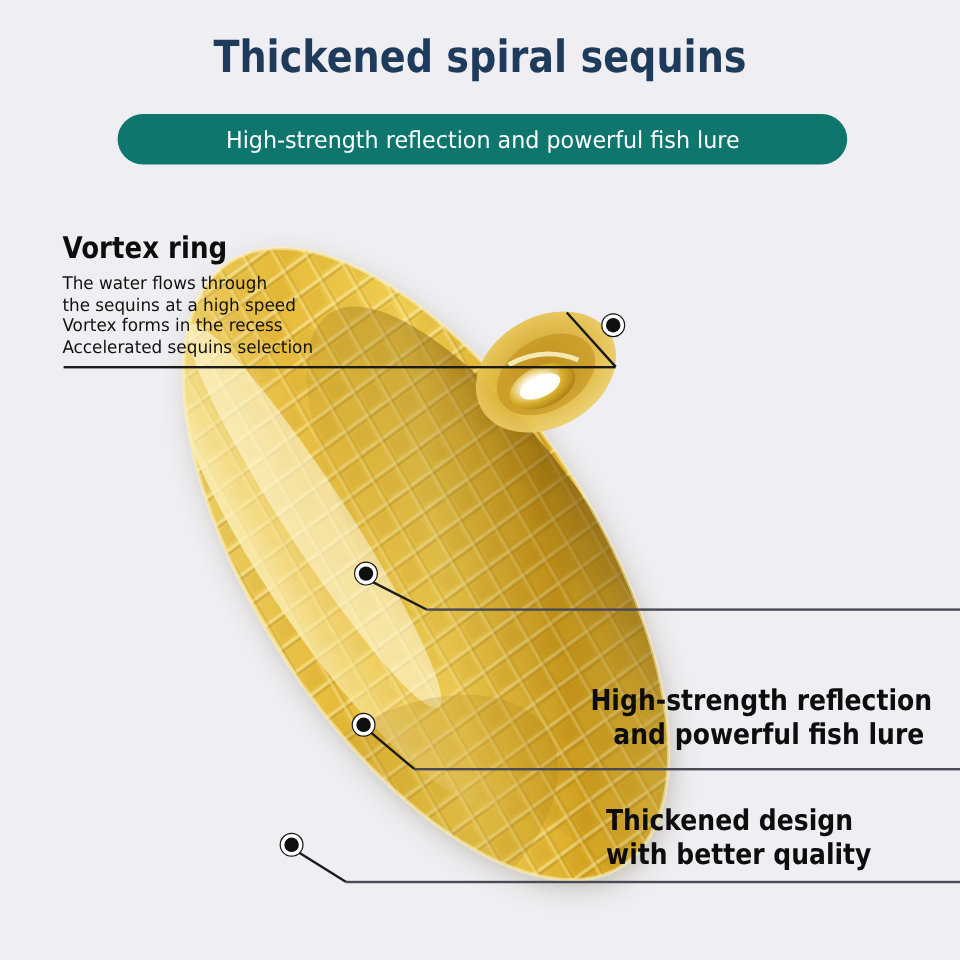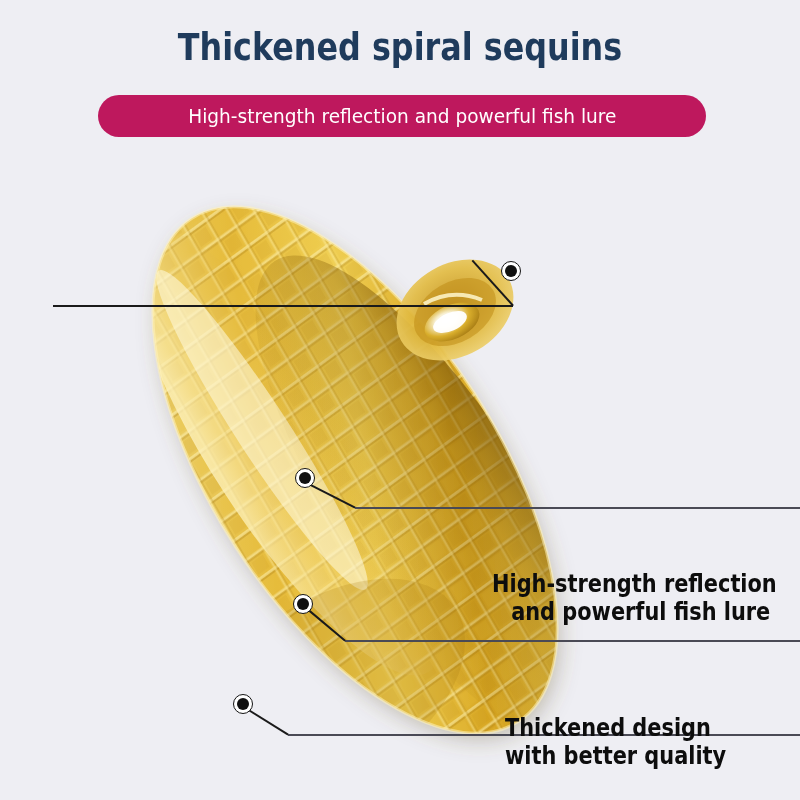--- a/index.html
+++ b/index.html
@@ -31,21 +31,21 @@
     transform: scaleX(0.86);
     transform-origin: center top;
     white-space: nowrap;
   }
   .banner {
     position: absolute;
     left: 98px;
     top: 95px;
     width: 608px;
     height: 42px;
-    background: #be185d;
+    background: #0f766e;
     border-radius: 21px;
     display: flex;
     align-items: center;
     justify-content: center;
   }
   .banner-text {
     color: #ffffff;
     font-family: "DejaVu Sans", sans-serif;
     font-size: 19.5px;
     font-weight: 400;
@@ -92,21 +92,21 @@
   #inclination-block { left: 559px; top: 358px; }
   #inclination-block .c-head-black { font-size: 25px; line-height: 27px; }
   #inclination-block .c-body { margin-top: 5px; font-size: 14.3px; line-height: 17px; }
 
   
   #highstrength-block { left: 492px; top: 570px; }
   #highstrength-block .c-head-black { font-size: 24px; line-height: 28px; text-align: left; }
   #highstrength-block .ln2 { padding-left: 22px; }
 
   
-  #thickened-block { left: 505px; top: 670px; margin-top: 44px; }
+  #thickened-block { left: 505px; top: 670px; }
   #thickened-block .c-head-black { font-size: 24px; line-height: 28px; }
   #thickened-block .ln2 { padding-left: 0px; }
 
   
   .rule {
     position: absolute;
     height: 2px;
     background: #4a4a55;
   }
   #rule-vortex { left: 53px; top: 305px; width: 460px; height: 1.6px; background: #1a1a1a; }
@@ -248,20 +248,29 @@
   <div class="diag" style="left:513px; top:305px; width:61px; transform:rotate(-132deg);"></div>
   <div class="diag" style="left:355px; top:507px; width:64px; transform:rotate(-153deg);"></div>
   <div class="diag" style="left:345px; top:640px; width:55px; transform:rotate(-140deg);"></div>
   <div class="diag" style="left:288px; top:734px; width:57px; transform:rotate(-148deg);"></div>
 
   <div class="marker" style="left:511px; top:271px;"></div>
   <div class="marker" style="left:305px; top:478px;"></div>
   <div class="marker" style="left:303px; top:604px;"></div>
   <div class="marker" style="left:243px; top:704px;"></div>
 
+  <div class="callout" id="vortex-block">
+    <div class="c-head-black">Vortex ring</div>
+    <div class="c-body">
+      <div>The water flows through</div>
+      <div>the sequins at a high speed</div>
+      <div>Vortex forms in the recess</div>
+      <div>Accelerated sequins selection</div>
+    </div>
+  </div>
 
 
   <div class="callout" id="highstrength-block">
     <div class="c-head-black">High-strength reflection</div>
     <div class="c-head-black ln2">and powerful fish lure</div>
   </div>
 
   <div class="callout" id="thickened-block">
     <div class="c-head-black">Thickened design</div>
     <div class="c-head-black ln2">with better quality</div>

